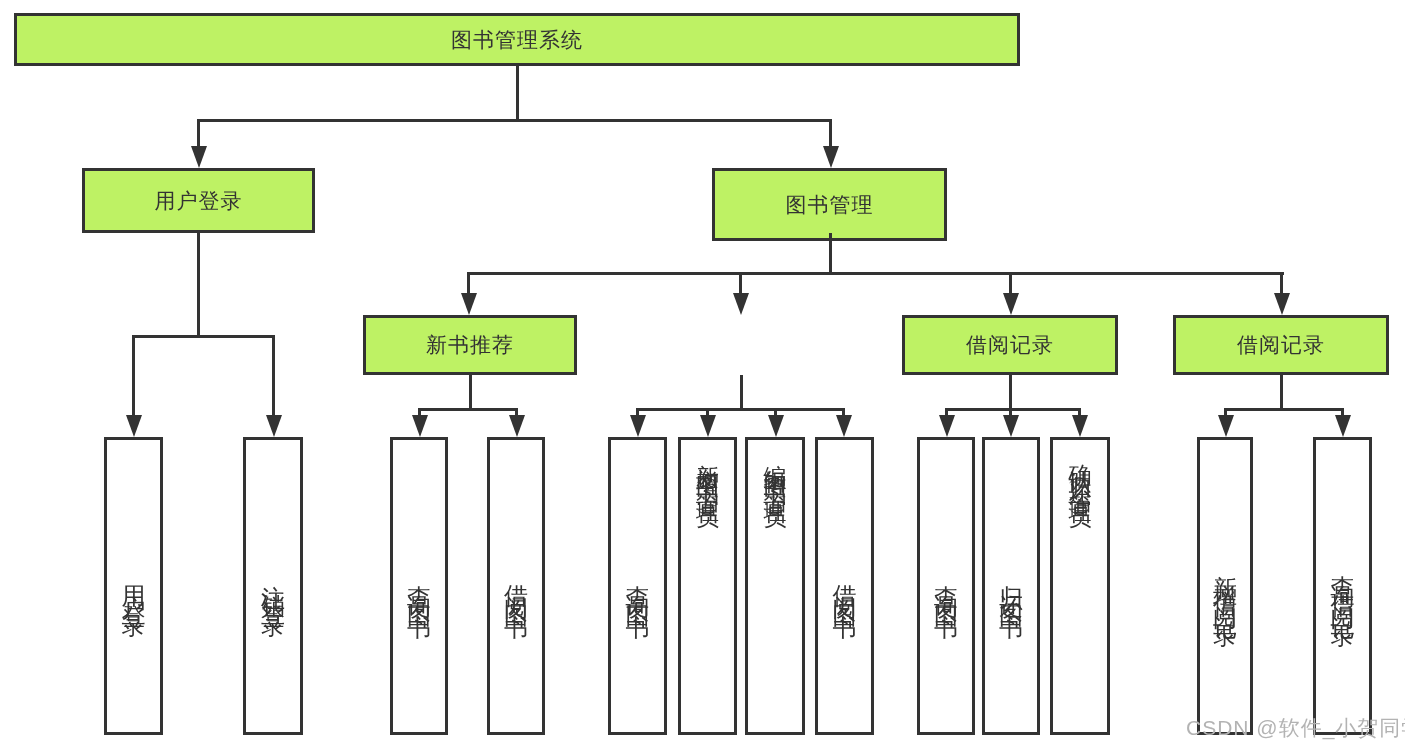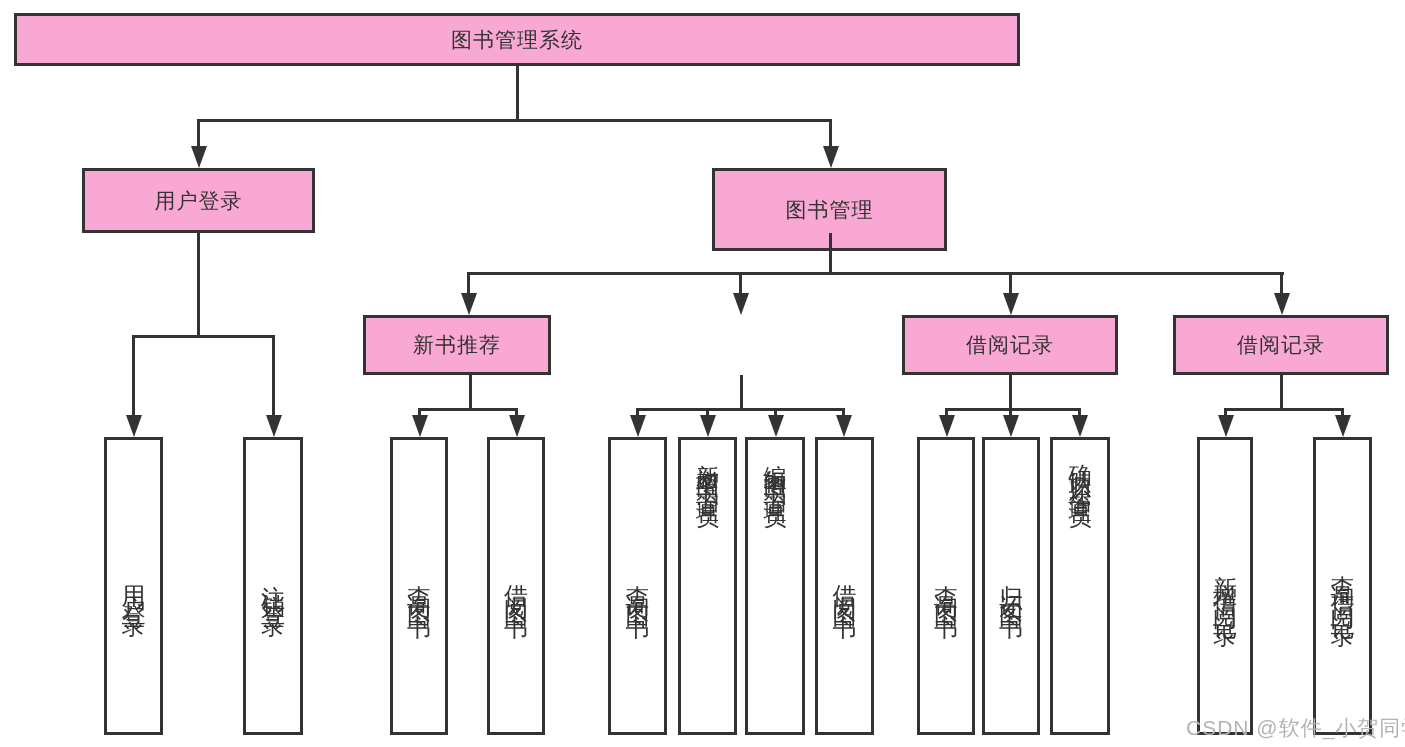--- a/index.html
+++ b/index.html
@@ -2,21 +2,21 @@
 <html><head>
 <meta charset="utf-8">
 <style>
   :root { --line:#333333; --text:#333333; }
   html,body { margin:0; padding:0; background:#ffffff; }
   .canvas {
     position:relative; width:1405px; height:747px; background:#ffffff;
     font-family:"Liberation Sans", sans-serif; overflow:hidden;
   }
   .box-h {
-    position:absolute; box-sizing:border-box; background:#f9a8d4;
+    position:absolute; box-sizing:border-box; background:#bef264;
     border:3px solid var(--line); color:var(--text);
     display:flex; align-items:center; justify-content:center;
     font-size:21px; letter-spacing:1px; white-space:nowrap;
   }
   .box-v {
     position:absolute; box-sizing:border-box; background:#fff;
     border:3px solid var(--line); color:var(--text);
   }
   .box-v > span {
     position:absolute; left:50%; top:50%; transform:translate(-50%,-50%);
@@ -46,41 +46,41 @@
   <div class="box-h" style="left:14px;top:13px;width:1006px;height:53px">图书管理系统</div>
 
   <div class="vline" style="left:516px;top:65px;width:3px;height:55px"></div>
   <div class="hline" style="left:197px;top:119px;width:635px;height:3px"></div>
   <div class="vline" style="left:197px;top:119px;width:3px;height:30px"></div>
   <div class="ah" style="left:198.5px;top:146px"></div>
   <div class="vline" style="left:829px;top:119px;width:3px;height:30px"></div>
   <div class="ah" style="left:830.5px;top:146px"></div>
 
   <div class="box-h" style="left:82px;top:168px;width:233px;height:65px">用户登录</div>
-  <div class="box-h" style="left:712px;top:168px;width:235px;height:83px">图书管理</div>
+  <div class="box-h" style="left:712px;top:168px;width:235px;height:73px">图书管理</div>
 
   <div class="vline" style="left:197px;top:233px;width:3px;height:103px"></div>
   <div class="hline" style="left:132px;top:335px;width:143px;height:3px"></div>
   <div class="vline" style="left:132px;top:335px;width:3px;height:84px"></div>
   <div class="ah" style="left:133.5px;top:415px"></div>
   <div class="vline" style="left:272px;top:335px;width:3px;height:84px"></div>
   <div class="ah" style="left:273.5px;top:415px"></div>
 
   <div class="vline" style="left:829px;top:233px;width:3px;height:42px"></div>
   <div class="hline" style="left:467px;top:272px;width:817px;height:3px"></div>
   <div class="vline" style="left:467px;top:272px;width:3px;height:25px"></div>
   <div class="ah" style="left:468.5px;top:293px"></div>
   <div class="vline" style="left:739px;top:272px;width:3px;height:25px"></div>
   <div class="ah" style="left:740.5px;top:293px"></div>
   <div class="vline" style="left:1009px;top:272px;width:3px;height:25px"></div>
   <div class="ah" style="left:1010.5px;top:293px"></div>
   <div class="vline" style="left:1280px;top:272px;width:3px;height:25px"></div>
   <div class="ah" style="left:1281.5px;top:293px"></div>
 
-  <div class="box-h" style="left:363px;top:315px;width:188px;height:60px">新书推荐</div>
+  <div class="box-h" style="left:363px;top:315px;width:214px;height:60px">新书推荐</div>
   <div class="box-h" style="left:902px;top:315px;width:216px;height:60px">借阅记录</div>
   <div class="box-h" style="left:1173px;top:315px;width:216px;height:60px">借阅记录</div>
 
   <div class="vline" style="left:469px;top:375px;width:3px;height:34px"></div>
   <div class="hline" style="left:418px;top:408px;width:100px;height:3px"></div>
   <div class="vline" style="left:418px;top:408px;width:3px;height:12px"></div>
   <div class="ah" style="left:419.5px;top:415px"></div>
   <div class="vline" style="left:515px;top:408px;width:3px;height:12px"></div>
   <div class="ah" style="left:516.5px;top:415px"></div>
 

